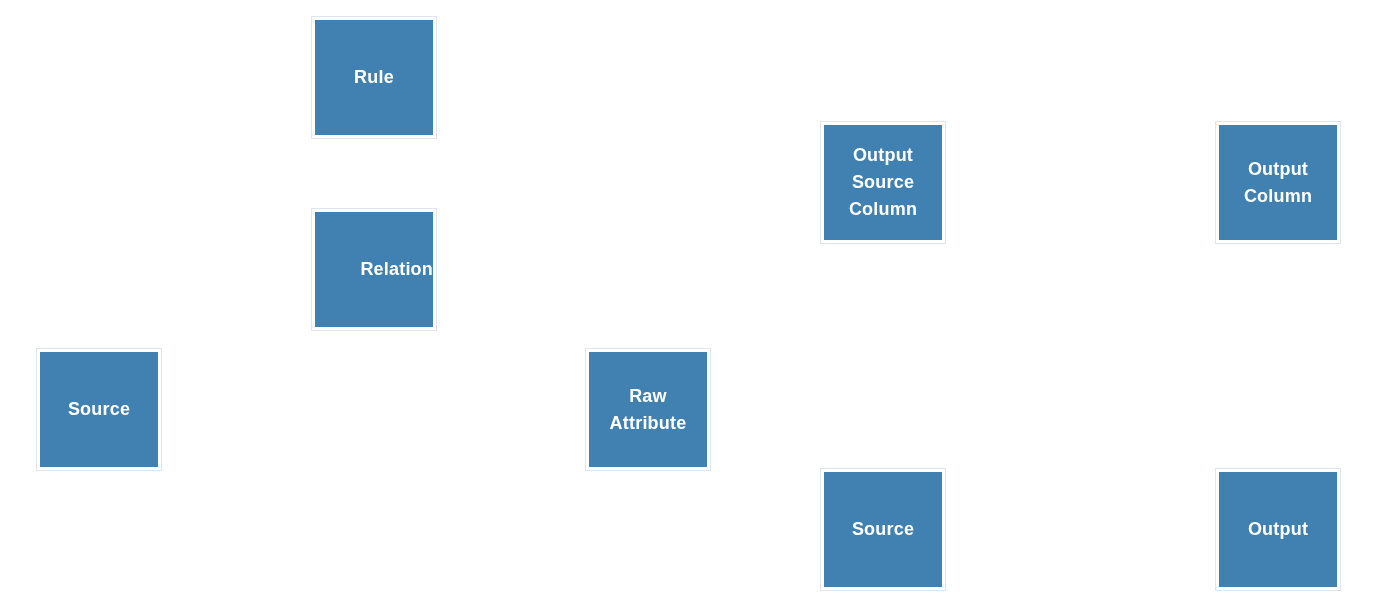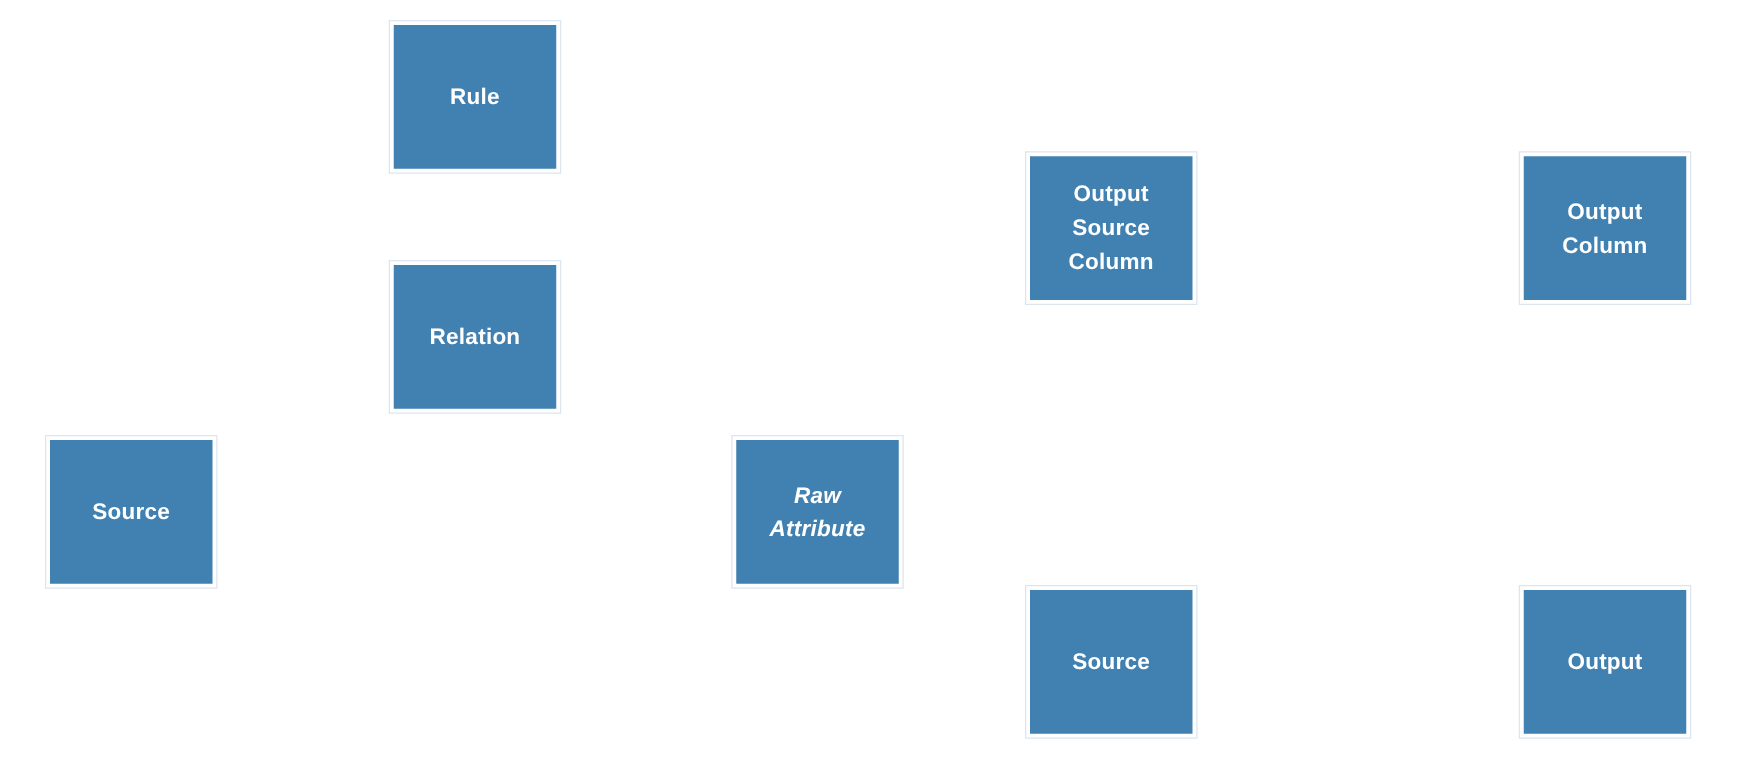--- a/index.html
+++ b/index.html
@@ -10,21 +10,21 @@
   }
   .canvas {
     position: relative;
     width: 1400px;
     height: 609px;
     background: var(--canvas-bg, #ffffff);
     overflow: hidden;
   }
   .node {
     position: absolute;
-    width: 130px;
+    width: 118px;
     height: 115px;
     background: var(--node-fill, #4181b1);
     box-shadow: 0 0 0 3px #ffffff, 0 0 0 4px var(--node-outline, #dce5f0);
     display: flex;
     align-items: center;
     justify-content: center;
     box-sizing: border-box;
     cursor: default;
   }
   .node-label {
@@ -47,27 +47,27 @@
     </div>
     <div class="node" style="left: 824px; top: 125px;">
       <span class="node-label">Output
 Source
 Column</span>
     </div>
     <div class="node" style="left: 1219px; top: 125px;">
       <span class="node-label">Output
 Column</span>
     </div>
-    <div class="node" style="left: 315px; top: 212px;">
+    <div class="node" style="left: 315px; top: 212px; justify-content: flex-end;">
       <span class="node-label">Relation</span>
     </div>
     <div class="node" style="left: 40px; top: 352px;">
       <span class="node-label">Source</span>
     </div>
-    <div class="node" style="left: 589px; top: 352px; font-style: italic;">
+    <div class="node" style="left: 589px; top: 352px;">
       <span class="node-label">Raw
 Attribute</span>
     </div>
     <div class="node" style="left: 824px; top: 472px;">
       <span class="node-label">Source</span>
     </div>
     <div class="node" style="left: 1219px; top: 472px;">
       <span class="node-label">Output</span>
     </div>
   </div>

